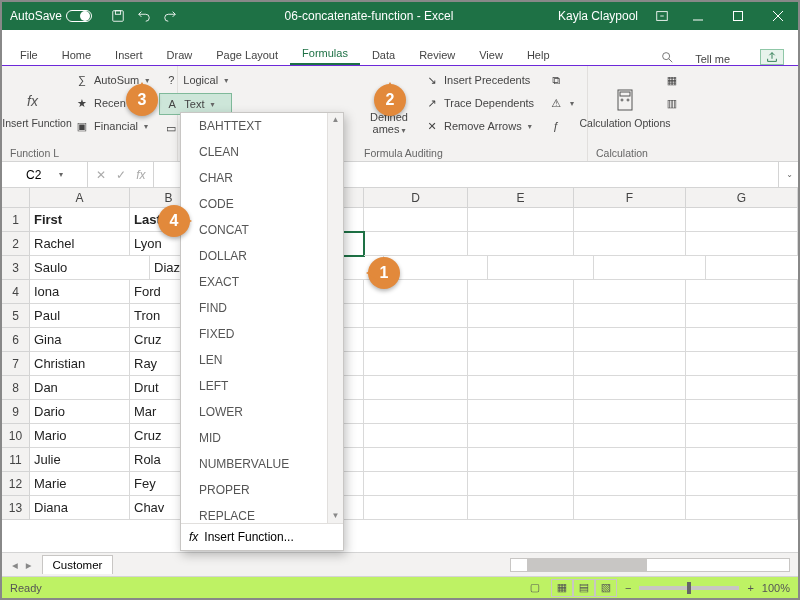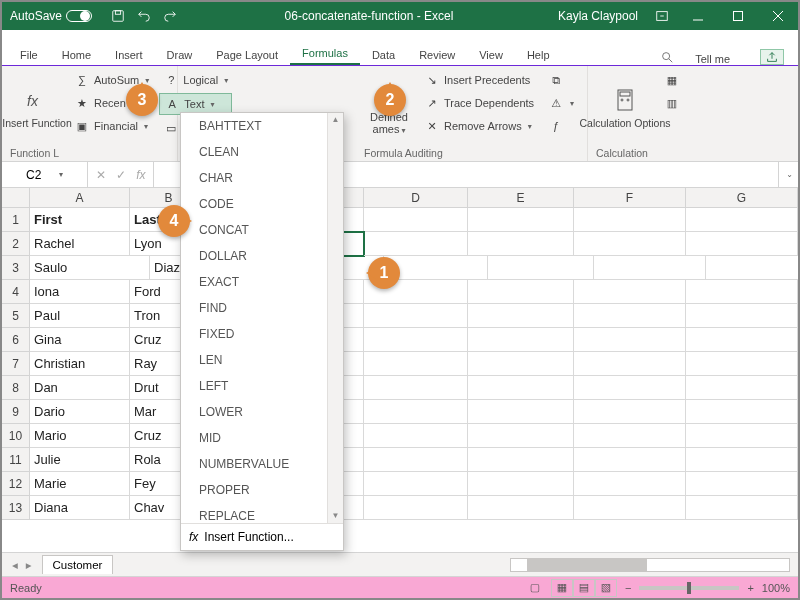--- a/index.html
+++ b/index.html
@@ -69,21 +69,21 @@
 .marker.up::before { left: 50%; top: -8px; transform: translateX(-50%); border: 6px solid transparent; border-bottom: 10px solid #e2893b; }
 
 
 .sheet-tabs { position: absolute; left: 0; bottom: 22px; right: 0; height: 24px; background: #f3f2f1; border-top: 1px solid #d4d4d4; display: flex; align-items: center; font-size: 11.5px; }
 .sheet-nav { display: flex; gap: 8px; padding: 0 10px; color: #888; }
 .sheet-tab { background: #fff; border: 1px solid #c8c6c4; border-bottom: none; padding: 3px 10px; margin-top: -1px; }
 .sheet-scroll { margin-left: auto; height: 14px; flex: 0 0 280px; background: #fff; border: 1px solid #c8c6c4; margin-right: 8px; position: relative; }
 .sheet-scroll .thumb { position: absolute; left: 16px; top: 0; bottom: 0; width: 120px; background: #c8c6c4; }
 
 
-.statusbar { position: absolute; left: 0; bottom: 0; right: 0; height: 22px; background: #f9a8d4; border-top: 1px solid #d4d4d4; display: flex; align-items: center; font-size: 11px; color: #555; padding: 0 8px; gap: 10px; }
+.statusbar { position: absolute; left: 0; bottom: 0; right: 0; height: 22px; background: #bef264; border-top: 1px solid #d4d4d4; display: flex; align-items: center; font-size: 11px; color: #555; padding: 0 8px; gap: 10px; }
 .statusbar .zoom { margin-left: auto; display: flex; align-items: center; gap: 8px; }
 .zoom-slider { width: 100px; height: 4px; background: #c8c6c4; position: relative; }
 .zoom-slider::after { content: ""; position: absolute; left: 48px; top: -4px; width: 4px; height: 12px; background: #666; }
 .view-btns { display: flex; gap: 0; }
 .view-btn { width: 22px; height: 18px; border: 1px solid #c8c6c4; display: flex; align-items: center; justify-content: center; }
 </style>
 </head>
 <body>
 
 <div class="titlebar">

